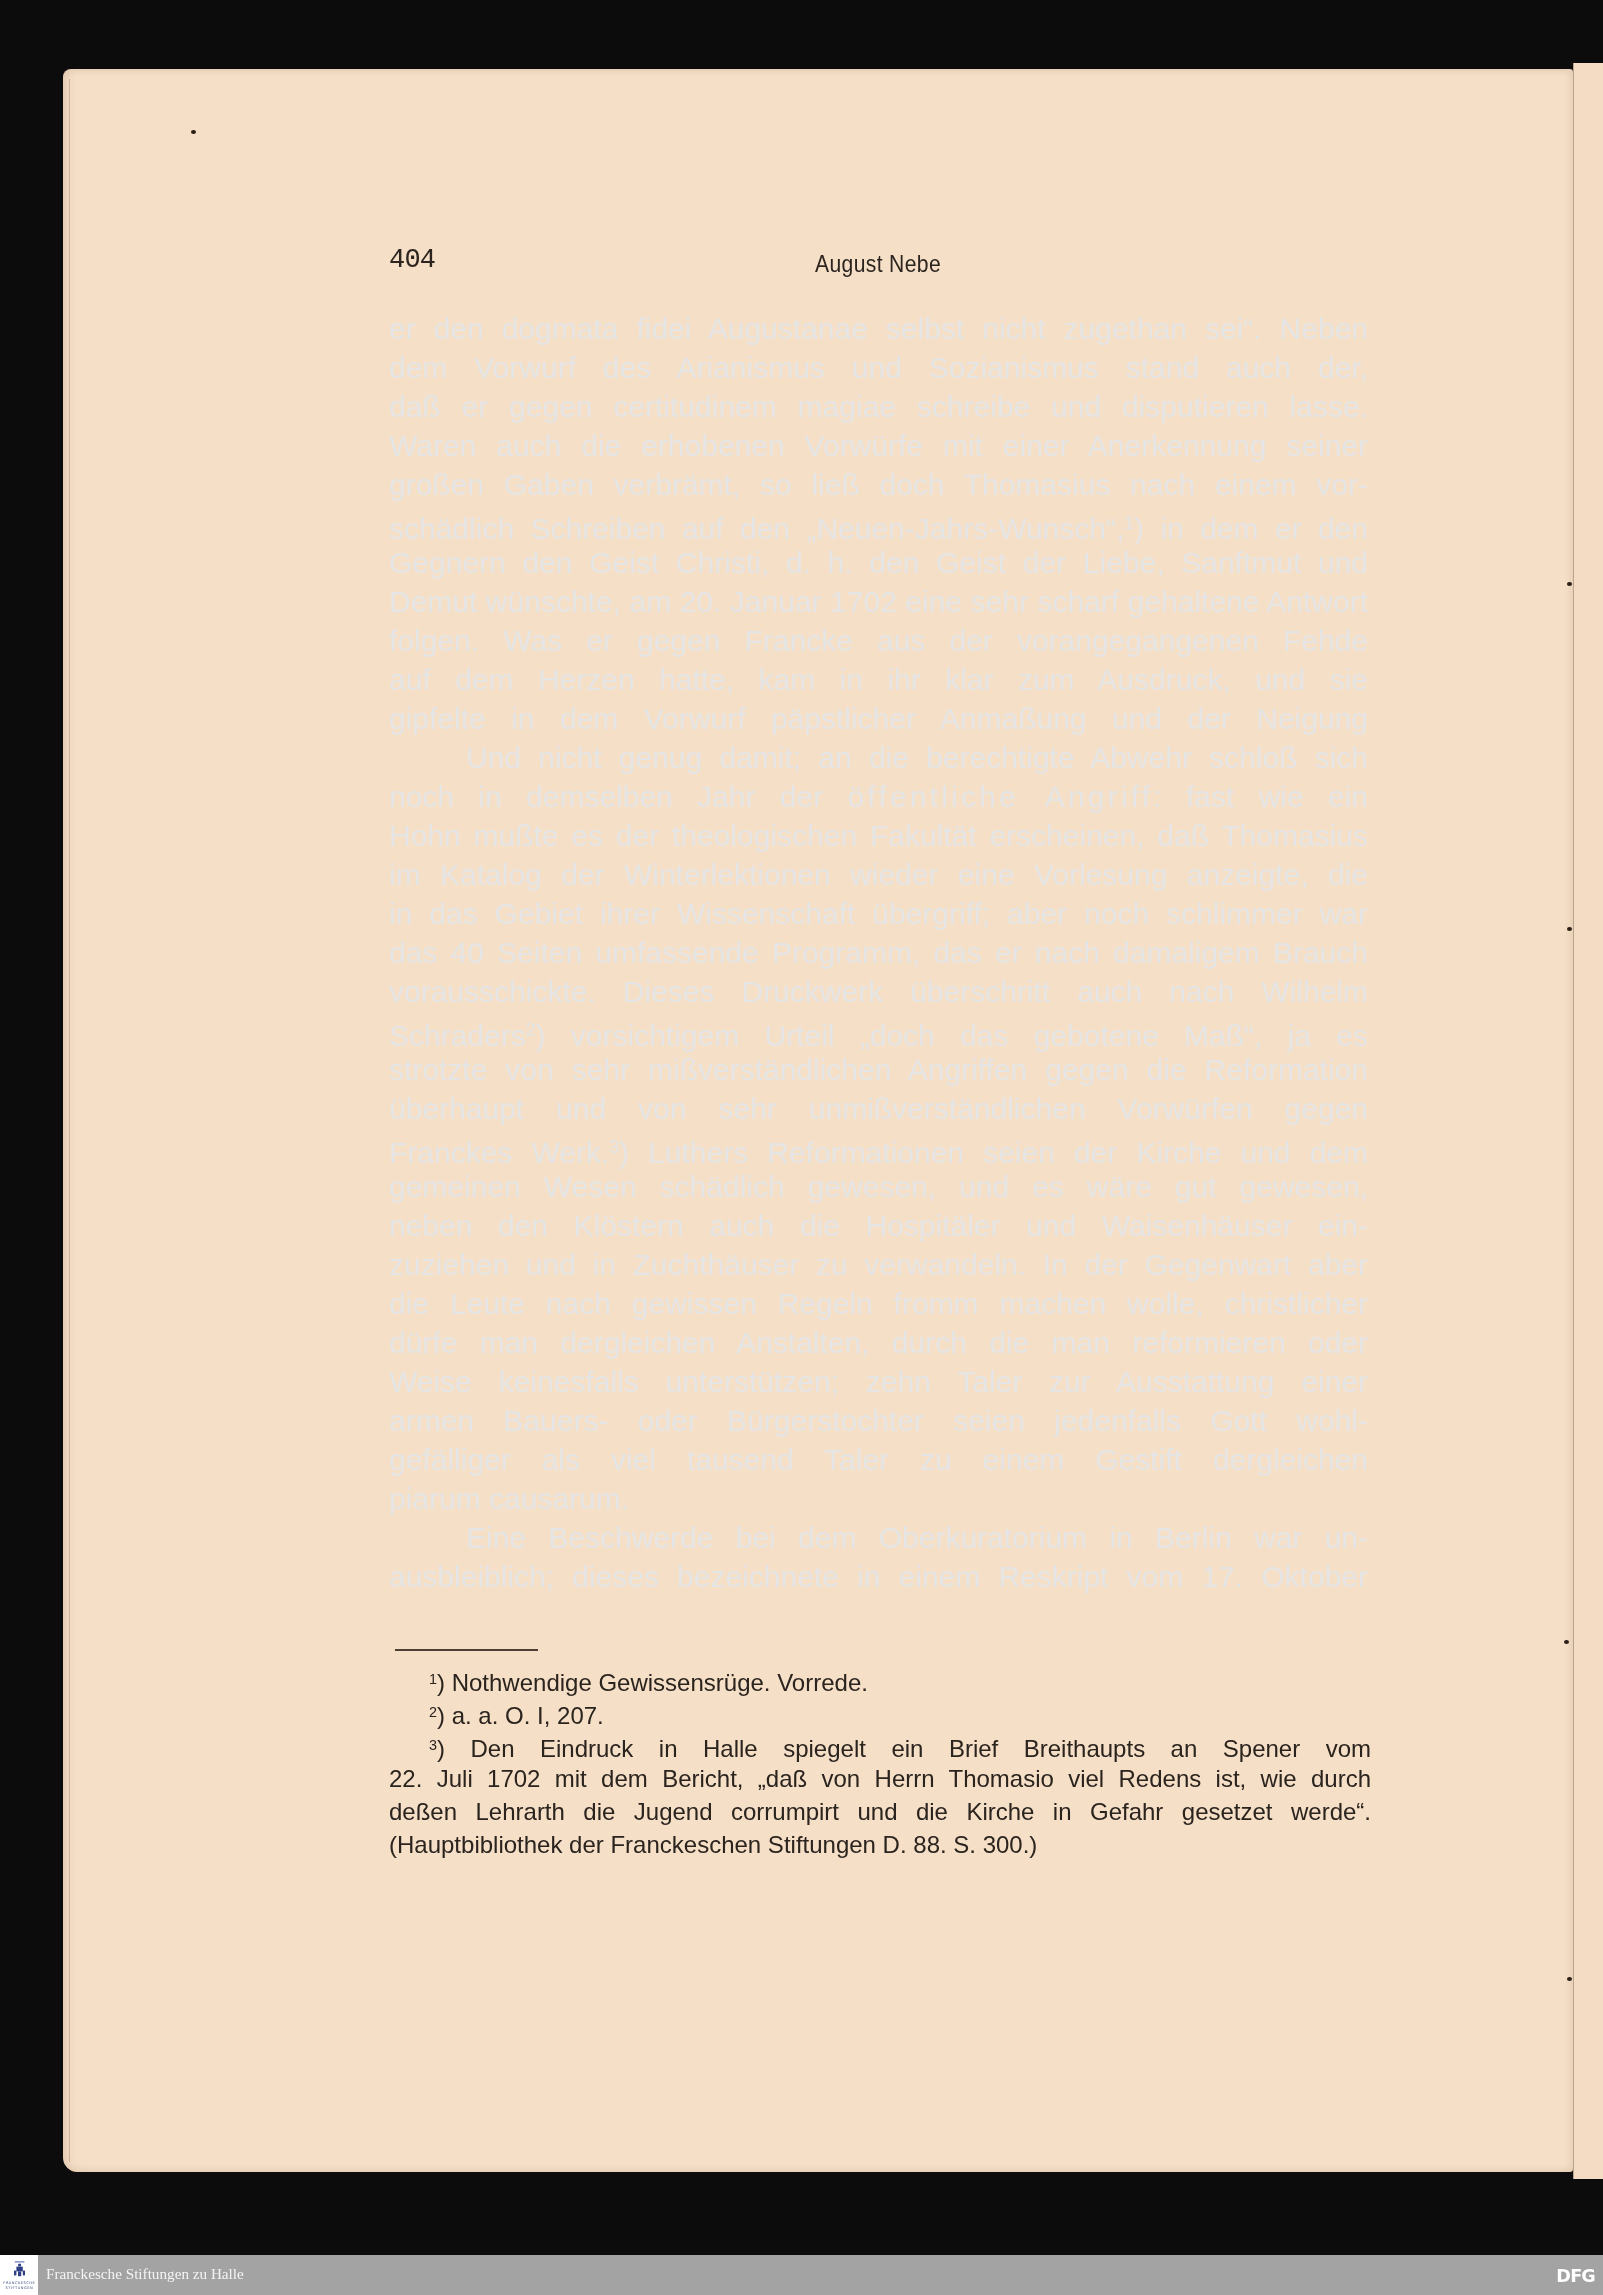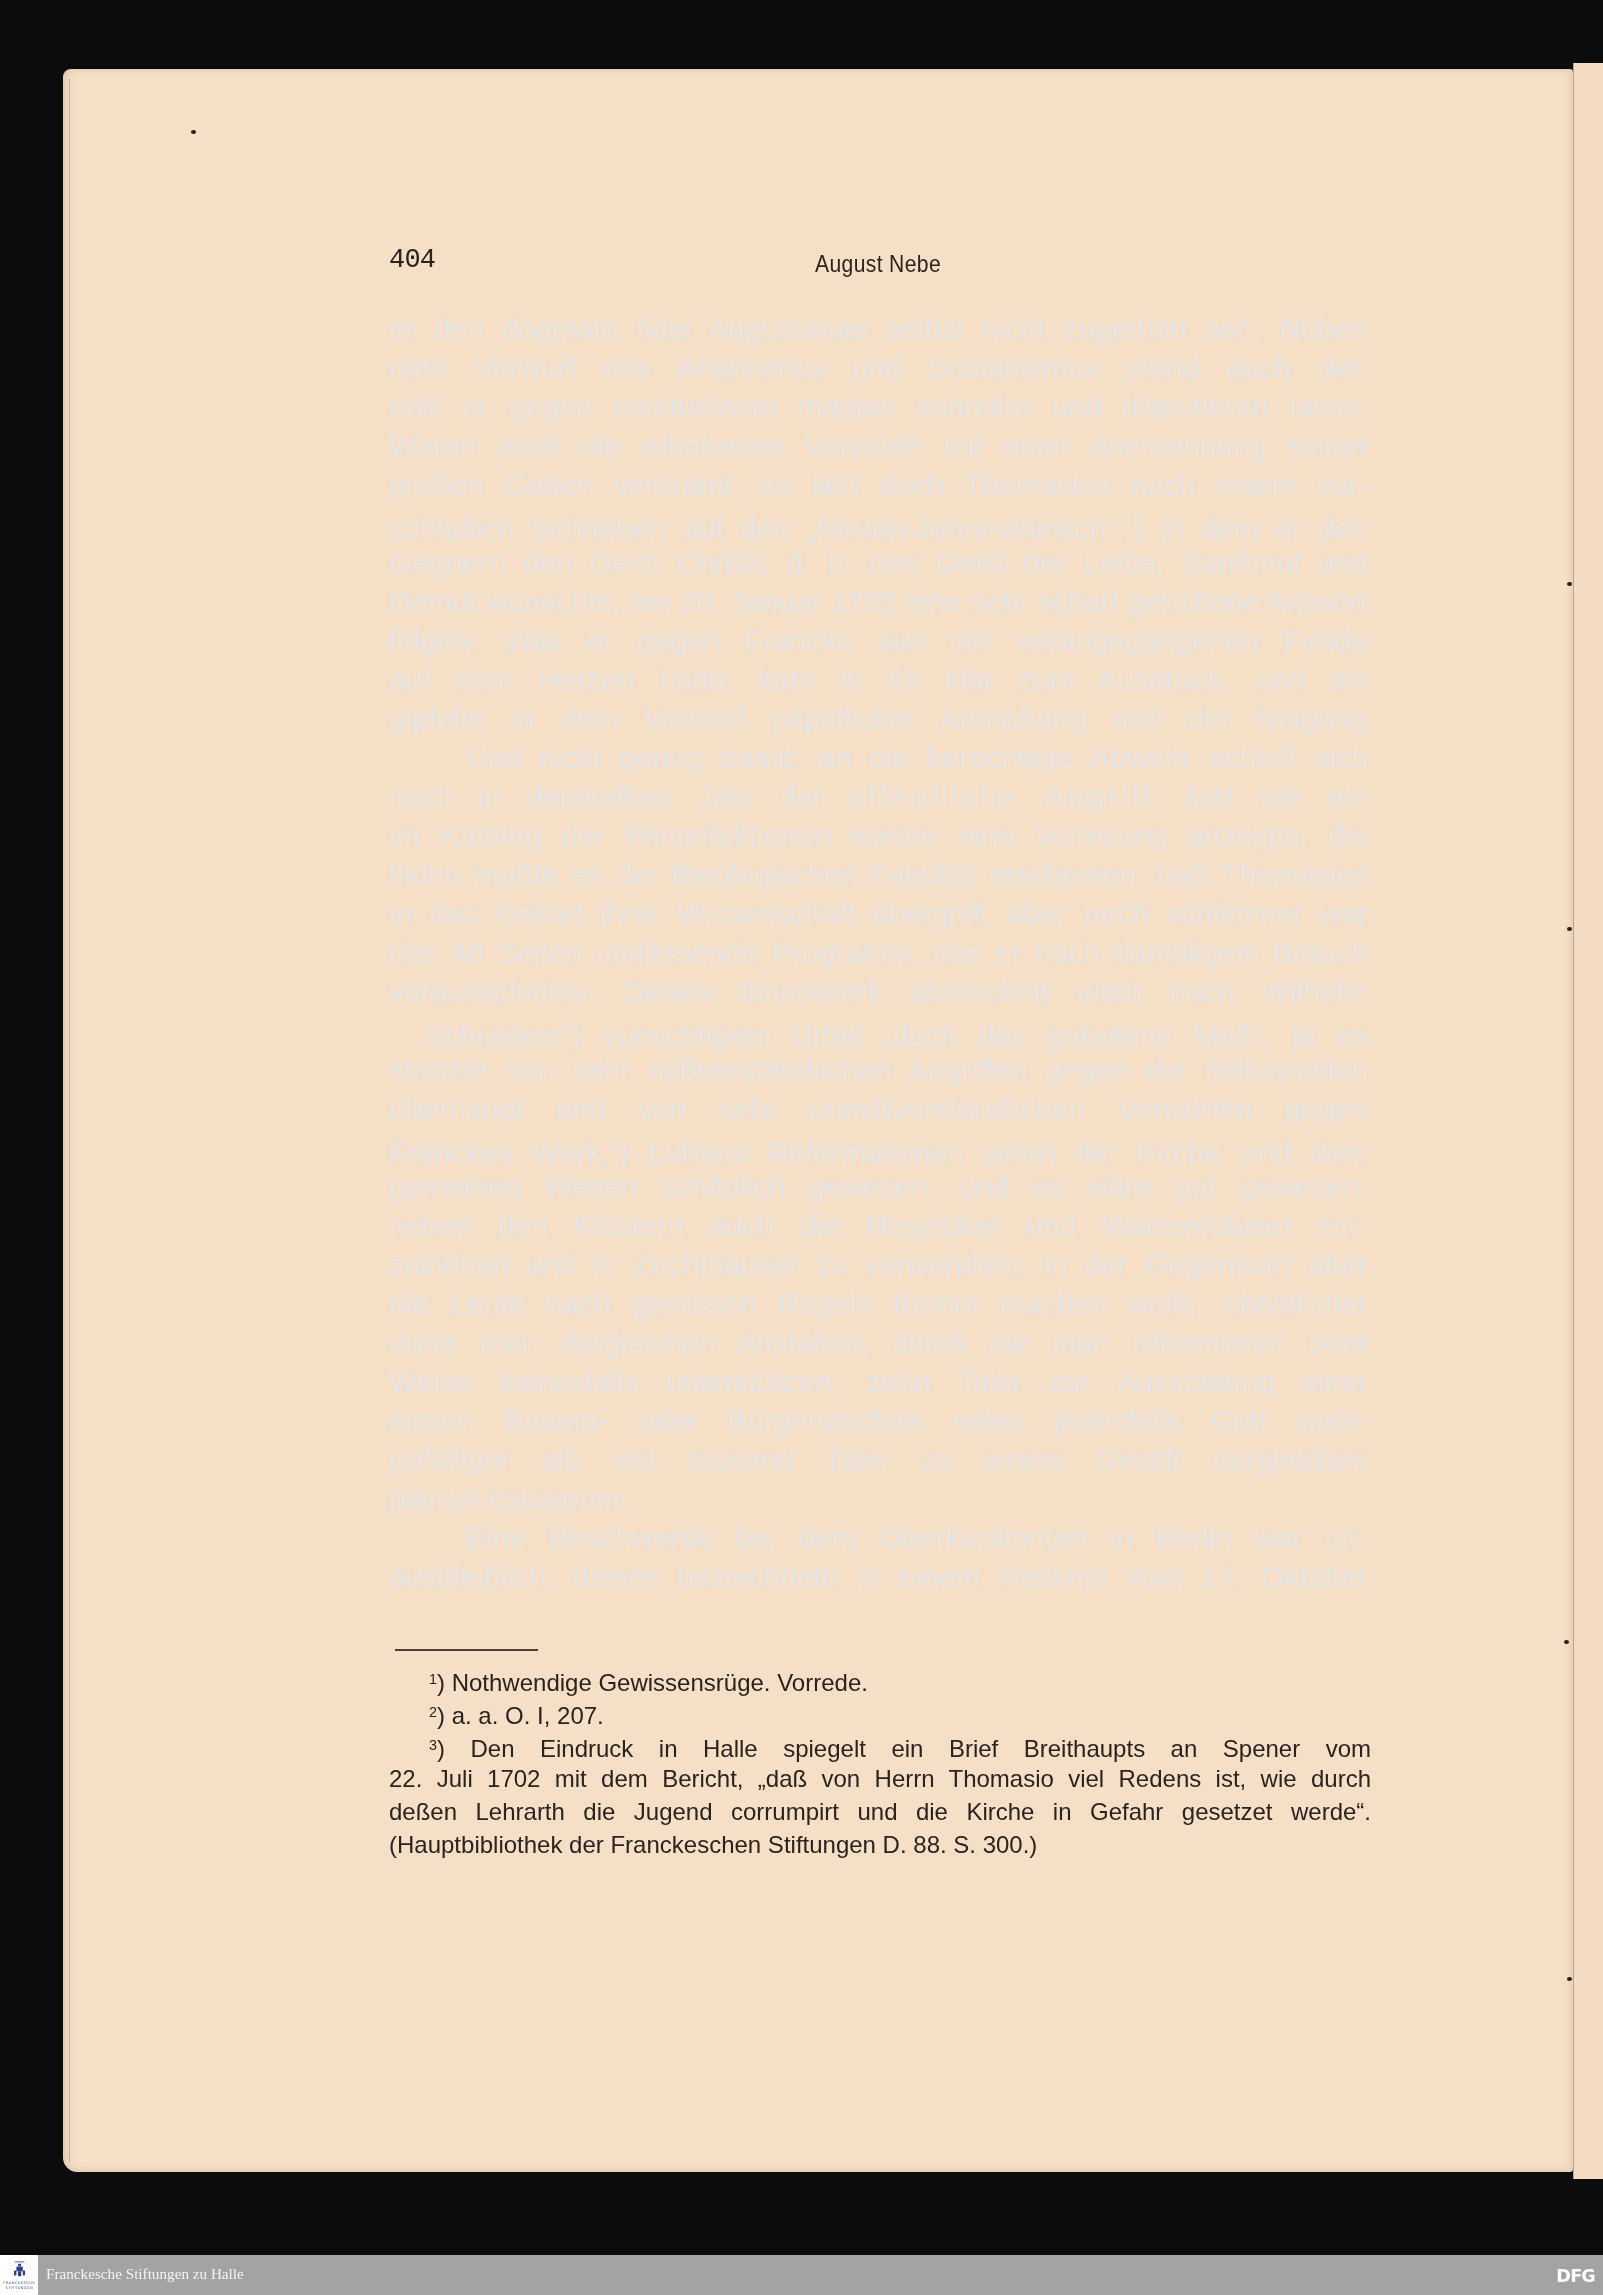--- a/index.html
+++ b/index.html
@@ -127,26 +127,26 @@
     <span class="line" style="display: block; width: auto;"><span>Waren auch die erhobenen Vorwürfe mit einer Anerkennung seiner</span></span>
     <span class="line" style="display: block; width: auto;"><span>großen Gaben verbrämt, so ließ doch Thomasius nach einem vor-</span></span>
     <span class="line" style="display: block; width: auto;"><span>schädlich Schreiben auf den „Neuen-Jahrs-Wunsch“,</span><sup class="fn">1</sup><span>) in dem er den</span></span>
     <span class="line" style="display: block; width: auto;"><span>Gegnern den Geist Christi, d. h. den Geist der Liebe, Sanftmut und</span></span>
     <span class="line" style="display: block; width: auto;"><span>Demut wünschte, am 20. Januar 1702 eine sehr scharf gehaltene Antwort</span></span>
     <span class="line" style="display: block; width: auto;"><span>folgen.  Was er gegen Francke aus der vorangegangenen Fehde</span></span>
     <span class="line" style="display: block; width: auto;"><span>auf dem Herzen hatte, kam in ihr klar zum Ausdruck, und sie</span></span>
     <span class="line" style="display: block; width: auto;"><span>gipfelte in dem Vorwurf päpstlicher Anmaßung und der Neigung</span></span>
     <span class="line indent" style="display: block; width: auto;"><span>Und nicht genug damit; an die berechtigte Abwehr schloß sich</span></span>
     <span class="line" style="display: block; width: auto;"><span>noch in demselben Jahr der </span><span class="spaced">öffentliche Angriff</span><span>: fast wie ein</span></span>
+    <span class="line" style="display: block; width: auto;"><span>Hohn mußte es der theologischen Fakultät erscheinen, daß Thomasius</span></span>
     <span class="line" style="display: block; width: auto;"><span>im Katalog der Winterlektionen wieder eine Vorlesung anzeigte, die</span></span>
-    <span class="line" style="display: block; width: auto;"><span>Hohn mußte es der theologischen Fakultät erscheinen, daß Thomasius</span></span>
     <span class="line" style="display: block; width: auto;"><span>in das Gebiet ihrer Wissenschaft übergriff; aber noch schlimmer war</span></span>
     <span class="line" style="display: block; width: auto;"><span>das 40 Seiten umfassende Programm, das er nach damaligem Brauch</span></span>
     <span class="line" style="display: block; width: auto;"><span>vorausschickte.  Dieses Druckwerk überschritt auch nach Wilhelm</span></span>
-    <span class="line" style="display: block; width: auto; margin-left: 36px;"><span>Schraders</span><sup class="fn">2</sup><span>) vorsichtigem Urteil „doch das gebotene Maß“, ja es</span></span>
+    <span class="line" style="display: block; width: auto;"><span>Schraders</span><sup class="fn">2</sup><span>) vorsichtigem Urteil „doch das gebotene Maß“, ja es</span></span>
     <span class="line" style="display: block; width: auto;"><span>strotzte von sehr mißverständlichen Angriffen gegen die Reformation</span></span>
     <span class="line" style="display: block; width: auto;"><span>überhaupt und von sehr unmißverständlichen Vorwürfen gegen</span></span>
     <span class="line" style="display: block; width: auto;"><span>Franckes Werk.</span><sup class="fn">3</sup><span>)  Luthers Reformationen seien der Kirche und dem</span></span>
     <span class="line" style="display: block; width: auto;"><span>gemeinen Wesen schädlich gewesen, und es wäre gut gewesen,</span></span>
     <span class="line" style="display: block; width: auto;"><span>neben den Klöstern auch die Hospitäler und Waisenhäuser ein-</span></span>
     <span class="line" style="display: block; width: auto;"><span>zuziehen und in Zuchthäuser zu verwandeln.  In der Gegenwart aber</span></span>
     <span class="line" style="display: block; width: auto;"><span>die Leute nach gewissen Regeln fromm machen wolle, christlicher</span></span>
     <span class="line" style="display: block; width: auto;"><span>dürfe man dergleichen Anstalten, durch die man reformieren oder</span></span>
     <span class="line" style="display: block; width: auto;"><span>Weise keinesfalls unterstützen; zehn Taler zur Ausstattung einer</span></span>
     <span class="line" style="display: block; width: auto;"><span>armen Bauers- oder Bürgerstochter seien jedenfalls Gott wohl-</span></span>

